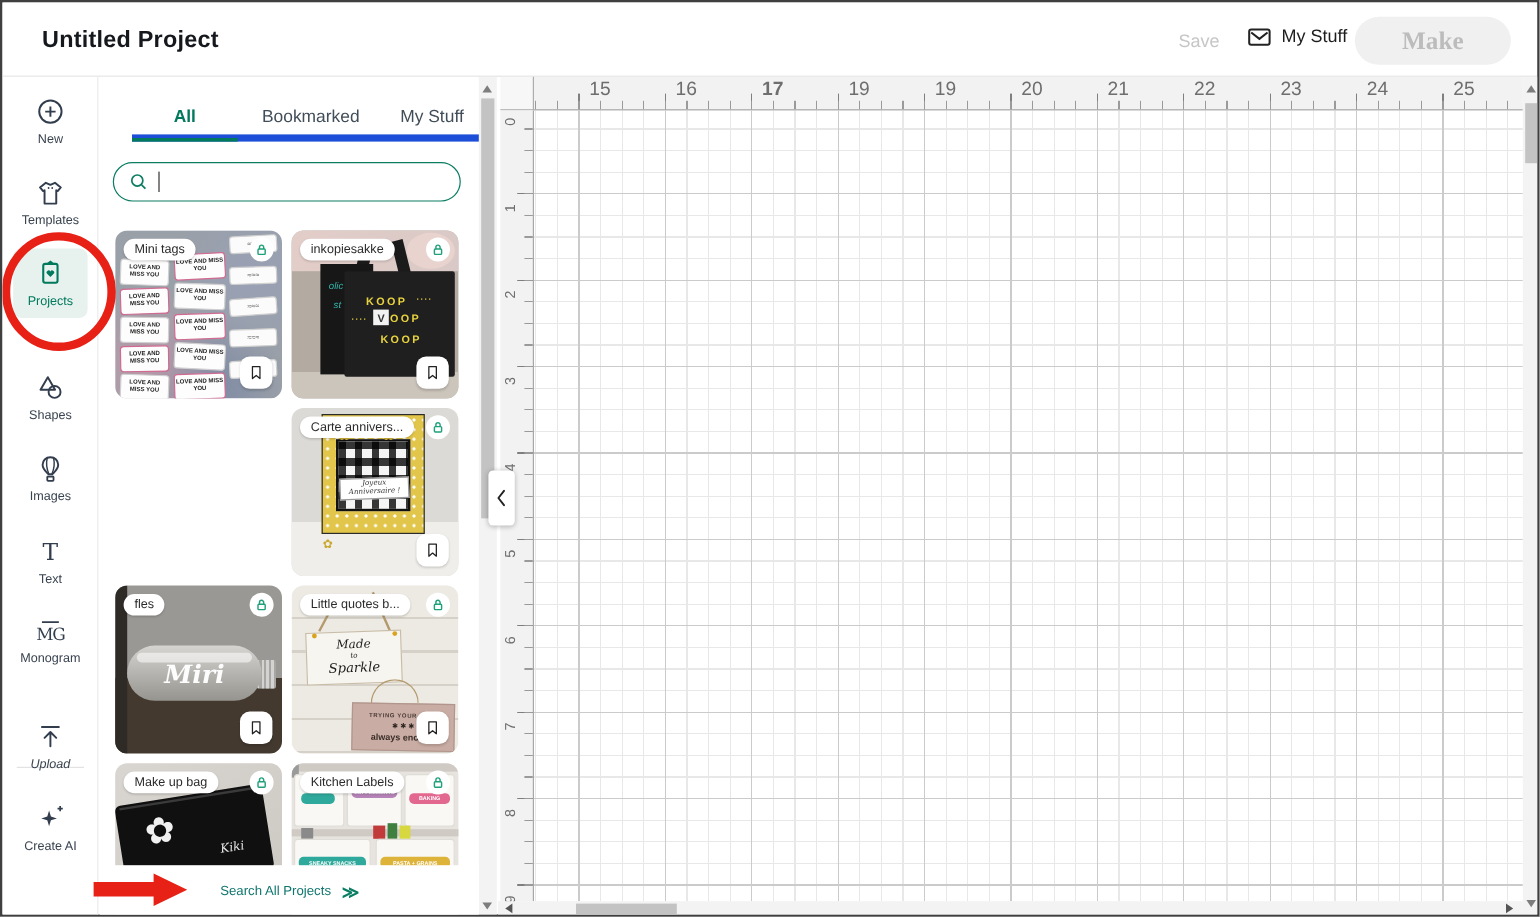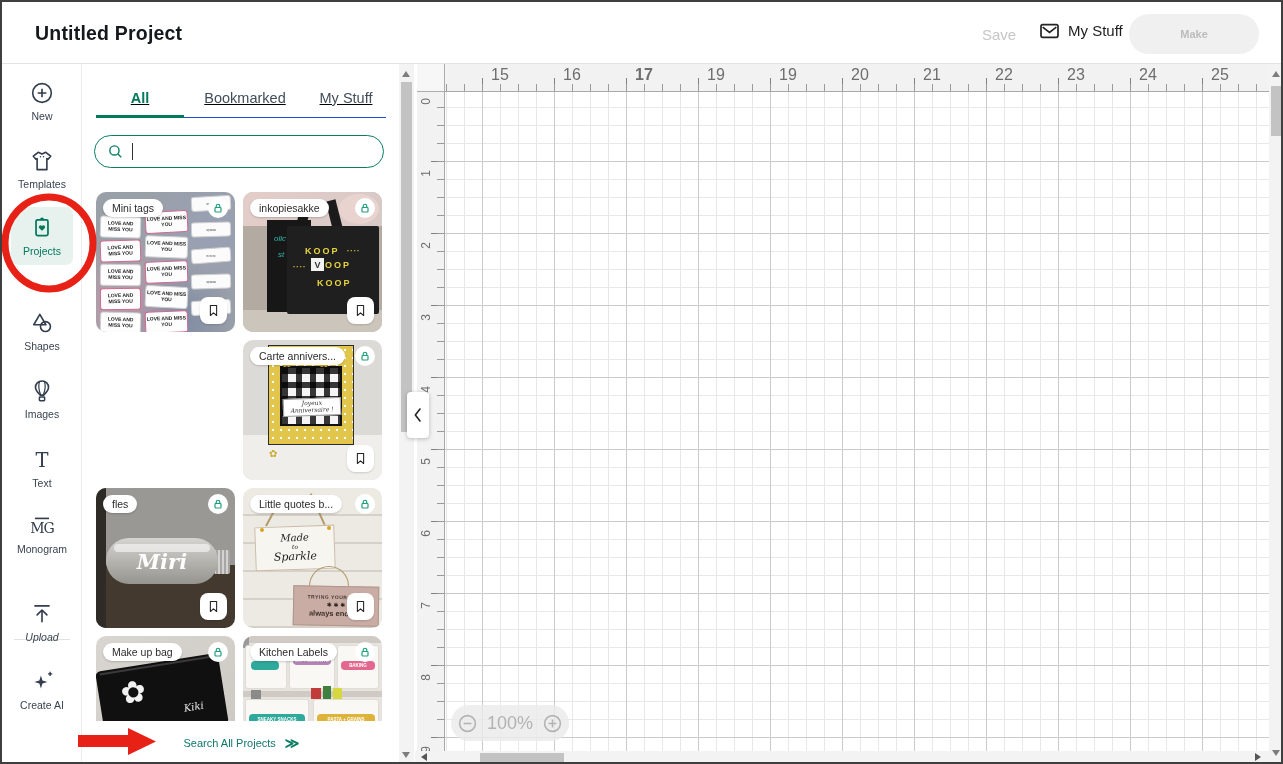--- a/index.html
+++ b/index.html
@@ -6,33 +6,33 @@
   html,body{background:#888;}
   body{font-family:"Liberation Sans",sans-serif;}
   .window{position:relative;width:1283px;height:764px;background:#fff;border:2px solid #3f3f3f;overflow:hidden;}
   .abs{position:absolute;}
 
   
   .header{position:absolute;left:0;top:0;width:100%;height:62px;background:#fff;border-bottom:1px solid #e3e3e3;}
   .title{position:absolute;left:33px;top:20px;font-size:19.5px;font-weight:700;color:#15181c;letter-spacing:.2px;}
   .save{position:absolute;left:980px;top:24px;font-size:15px;color:#c6c6c6;}
   .mystuff{position:absolute;left:1037px;top:20px;display:flex;align-items:center;gap:8px;font-size:15px;color:#1d1d1d;font-weight:500;}
-  .make-btn{position:absolute;left:1127px;top:12px;width:130px;height:40px;border:none;border-radius:25px;background:#f0f0f0;color:#bcbcbc;font-size:11px;font-weight:700;font-family:Liberation Sans, sans-serif;}
+  .make-btn{position:absolute;left:1127px;top:12px;width:130px;height:40px;border:none;border-radius:25px;background:#f0f0f0;color:#bcbcbc;font-size:21px;font-weight:700;font-family:Liberation Serif, serif;}
 
   
   .sidebar{position:absolute;left:0;top:62px;width:80px;height:702px;background:#fff;border-right:1px solid #ececec;}
   .nav-item{position:absolute;left:9px;width:62px;display:flex;flex-direction:column;align-items:center;gap:4px;cursor:pointer;}
   .nav-label{font-size:10.5px;color:#39434f;text-align:center;}
   .nav-item.active{background:#e7f2ee;border-radius:7px;padding:8px 0;}
   .nav-item.active .nav-label{color:#00795c;}
   .nav-divider{position:absolute;left:12px;top:575px;width:56px;height:1px;background:#e2e2e2;}
 
   
   .panel{position:absolute;left:81px;top:62px;width:316px;height:702px;background:#fff;}
-  .tabs{position:absolute;left:13px;top:18px;width:290px;height:36px;display:flex;border-bottom:1px solid #1d4ed8;text-decoration:underline;}
+  .tabs{position:absolute;left:27px;top:18px;width:290px;height:36px;display:flex;border-bottom:6px solid #1d4ed8;}
   .tab{font-size:14.5px;color:#414d59;text-align:center;padding-top:8px;height:36px;cursor:pointer;}
   .tab.active{color:#00795c;font-weight:700;border-bottom:3px solid #00795c;}
   .searchbox{position:absolute;left:11px;top:71px;width:290px;height:33px;border:1.6px solid #0a7d63;border-radius:17px;display:flex;align-items:center;}
   .searchbox input{border:none;outline:none;background:transparent;width:220px;height:24px;font-size:13px;font-family:inherit;}
   .caret{width:1.3px;height:17px;background:#333;margin-left:2px;}
 
   
   .card{position:absolute;width:139px;height:140px;border-radius:10px;overflow:hidden;background:#ddd;}
   .card-title{position:absolute;left:7px;top:7px;background:#fff;border-radius:11px;padding:3px 9px;font-size:10.5px;color:#2b2b2b;box-shadow:0 1px 2px rgba(0,0,0,.18);white-space:nowrap;z-index:5;}
   .badge{position:absolute;right:7px;top:6px;width:20px;height:20px;border-radius:50%;background:#fff;display:flex;align-items:center;justify-content:center;z-index:5;}
@@ -446,31 +446,20 @@
   <span class="rlabel-v" style="top:596px;">7</span>
   <span class="rlabel-v" style="top:668px;">8</span>
   <span class="rlabel-v" style="top:740px;">9</span>
 
   <div class="collapse-tab">
     <svg width="12" height="22" viewBox="0 0 18 30">
         <polyline points="12,6 5,15 12,24" fill="none" stroke="#222" stroke-width="2.4" stroke-linecap="round" stroke-linejoin="round"></polyline>
       </svg>
   </div>
 
-  <div class="zoom-pill">
-    <svg width="21" height="21" viewBox="0 0 24 24">
-        <circle cx="12" cy="12" r="9" fill="none" stroke="#b3b3b3" stroke-width="1.8"></circle>
-        <path d="M7.5 12h9" stroke="#b3b3b3" stroke-width="1.8"></path>
-      </svg>
-    <span class="zoom-level">100%</span>
-    <svg width="21" height="21" viewBox="0 0 24 24">
-        <circle cx="12" cy="12" r="9" fill="none" stroke="#b3b3b3" stroke-width="1.8"></circle>
-        <path d="M7.5 12h9M12 7.5v9" stroke="#b3b3b3" stroke-width="1.8"></path>
-      </svg>
-  </div>
 
   <div class="sb" style="left:1267px;top:62px;width:14px;height:700px;">
     <div class="tri tri-up" style="left:2.5px;top:7px;"></div>
     <div class="sb-thumb" style="left:2px;top:22px;width:10px;height:50px;"></div>
     <div class="tri tri-down" style="left:2.5px;top:686px;"></div>
   </div>
 
   <div class="sb" style="left:413px;top:749px;width:854px;height:13px;">
     <div class="tri tri-left" style="left:6px;top:2px;"></div>
     <div class="sb-thumb" style="left:65px;top:2px;width:84px;height:9px;"></div>

